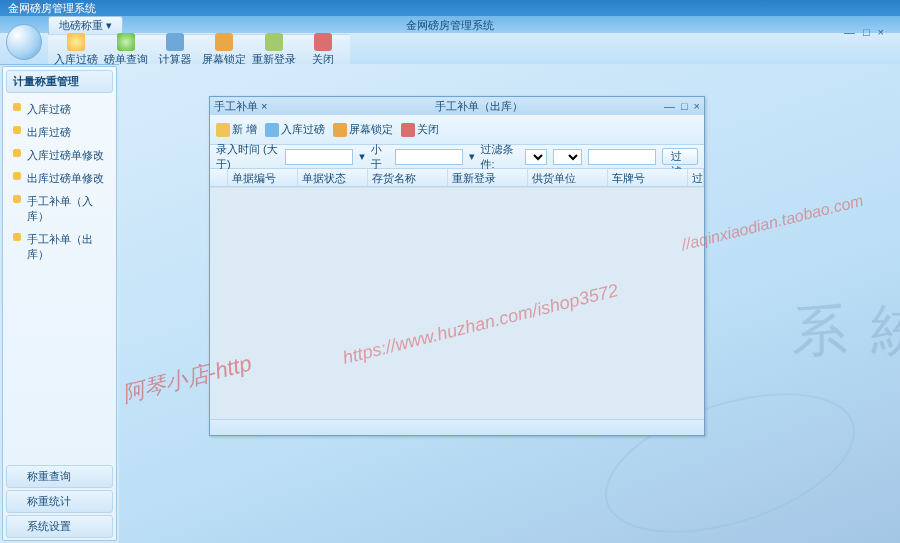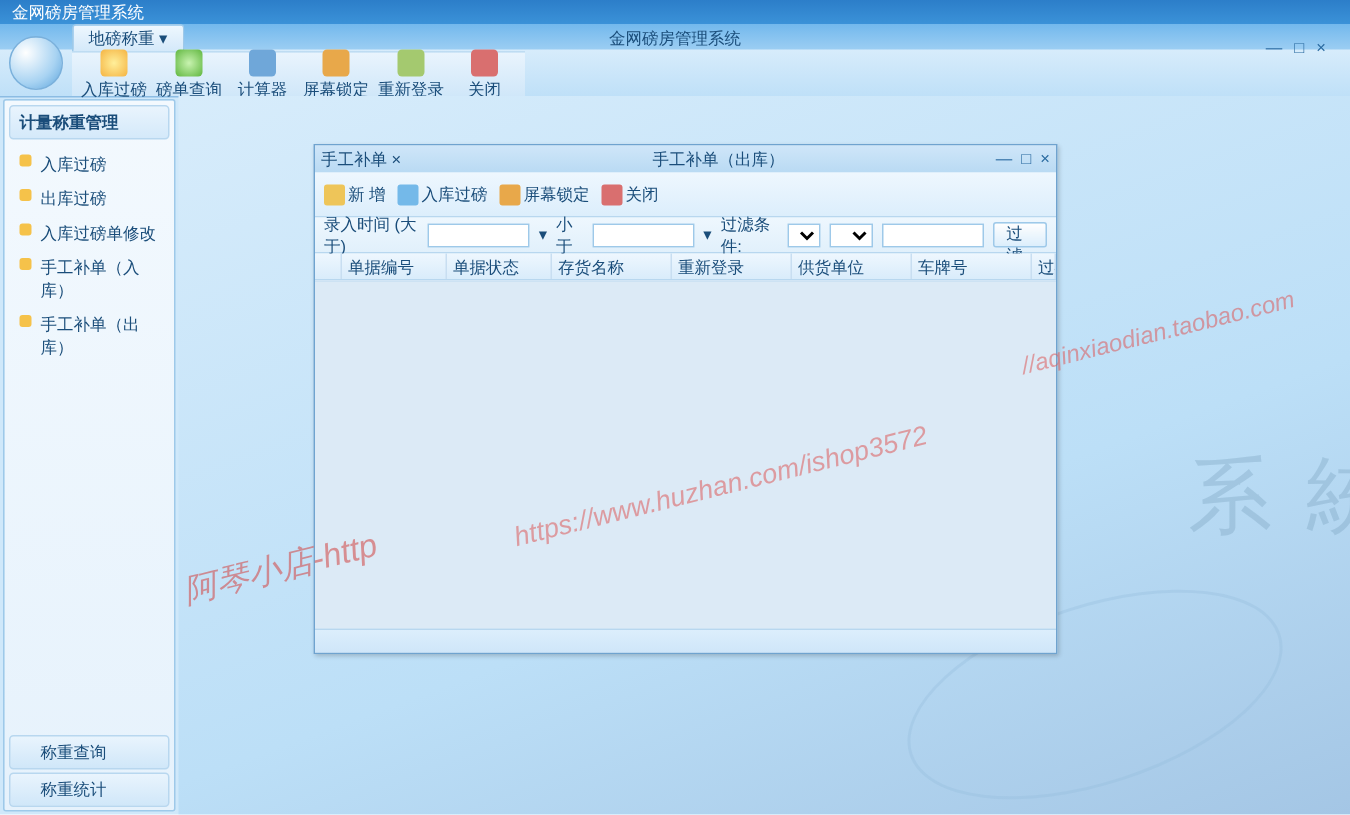--- a/index.html
+++ b/index.html
@@ -122,26 +122,28 @@
 </div>
 
 <div class="main">
 
   <div class="sidebar">
     <div class="side-group">计量称重管理</div>
     <div class="side-items">
       <div class="side-item">入库过磅</div>
       <div class="side-item">出库过磅</div>
       <div class="side-item">入库过磅单修改</div>
+      <div class="side-item">出库过磅单修改</div>
       <div class="side-item">手工补单（入库）</div>
       <div class="side-item">手工补单（出库）</div>
     </div>
     <div class="side-bottom">
       <div class="sb">称重查询</div>
       <div class="sb">称重统计</div>
+      <div class="sb">系统设置</div>
     </div>
   </div>
 
   <div class="content">
     <div class="bg-text">系 統</div>
     <div class="bg-swirl"></div>
 
     <div class="mdi">
       <div class="mdi-title">
         <span class="t-left"><span>手工补单</span> <span>×</span></span>

